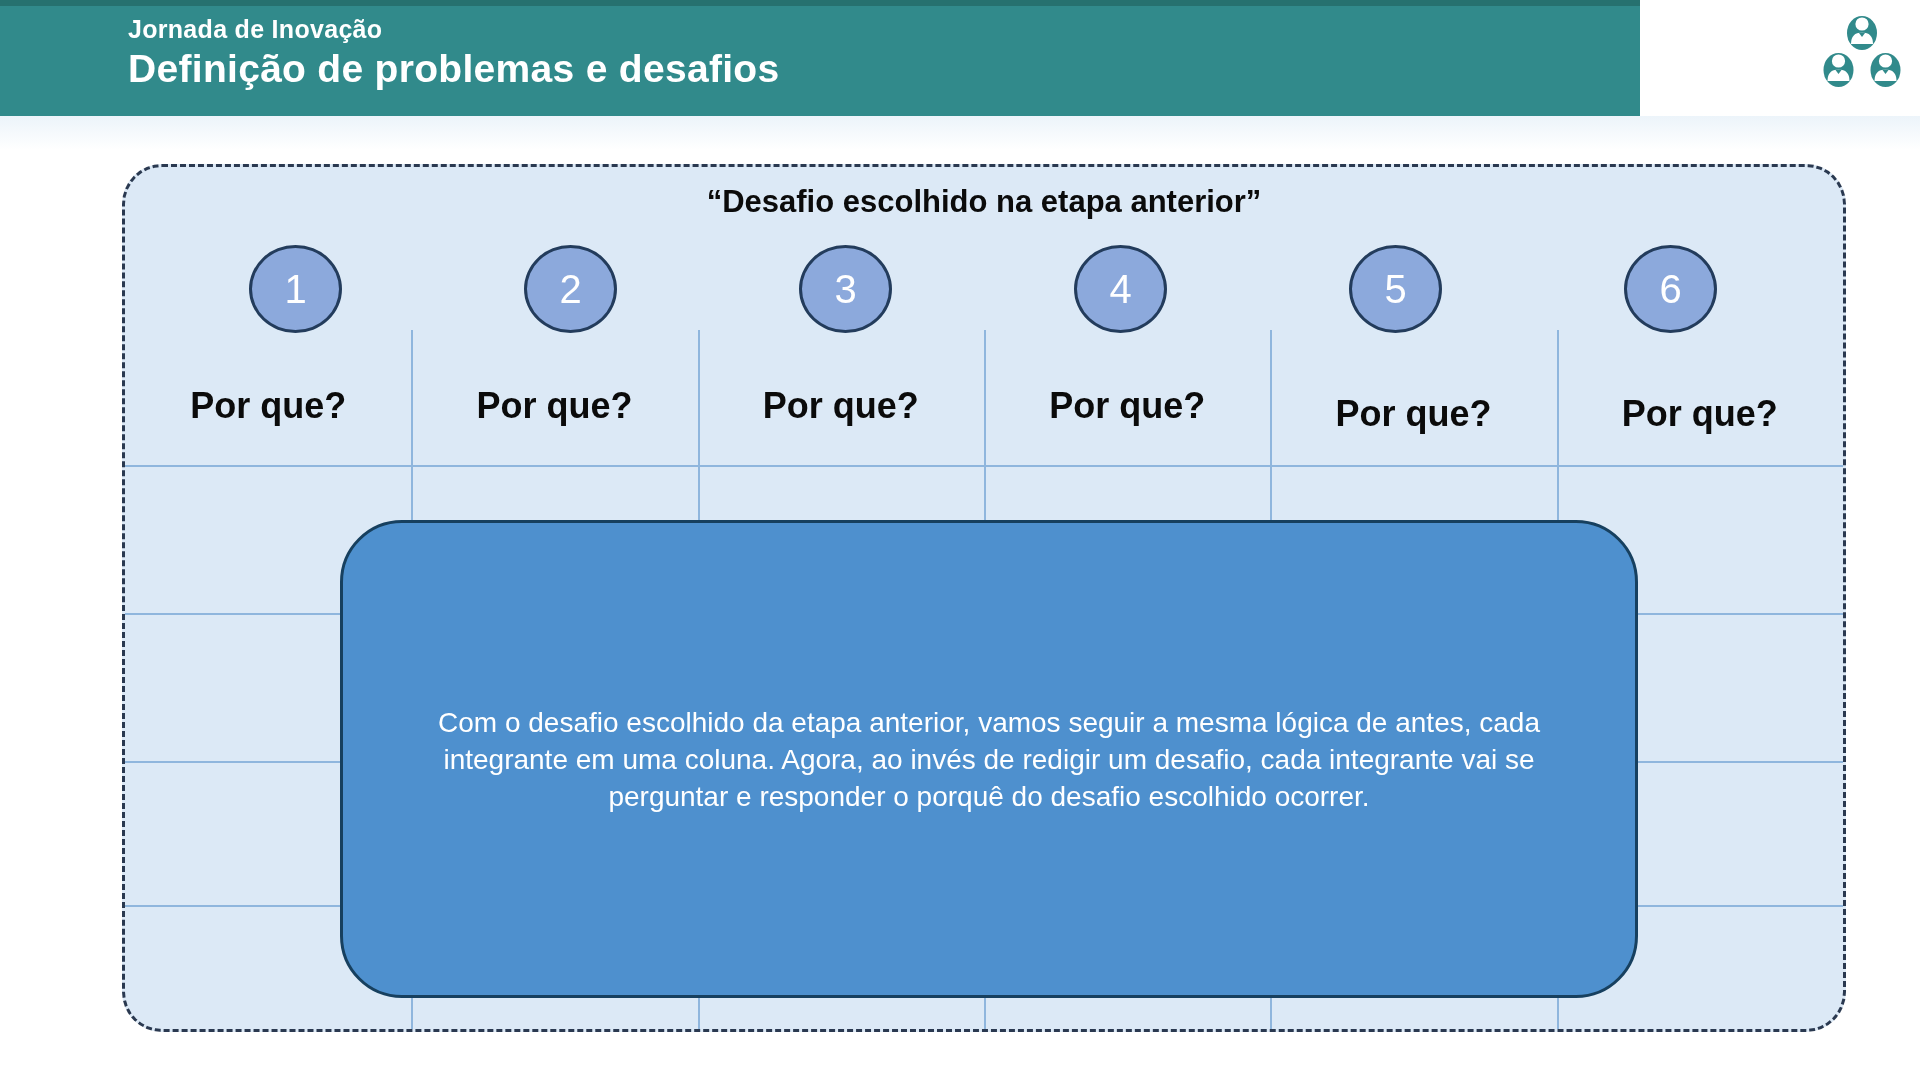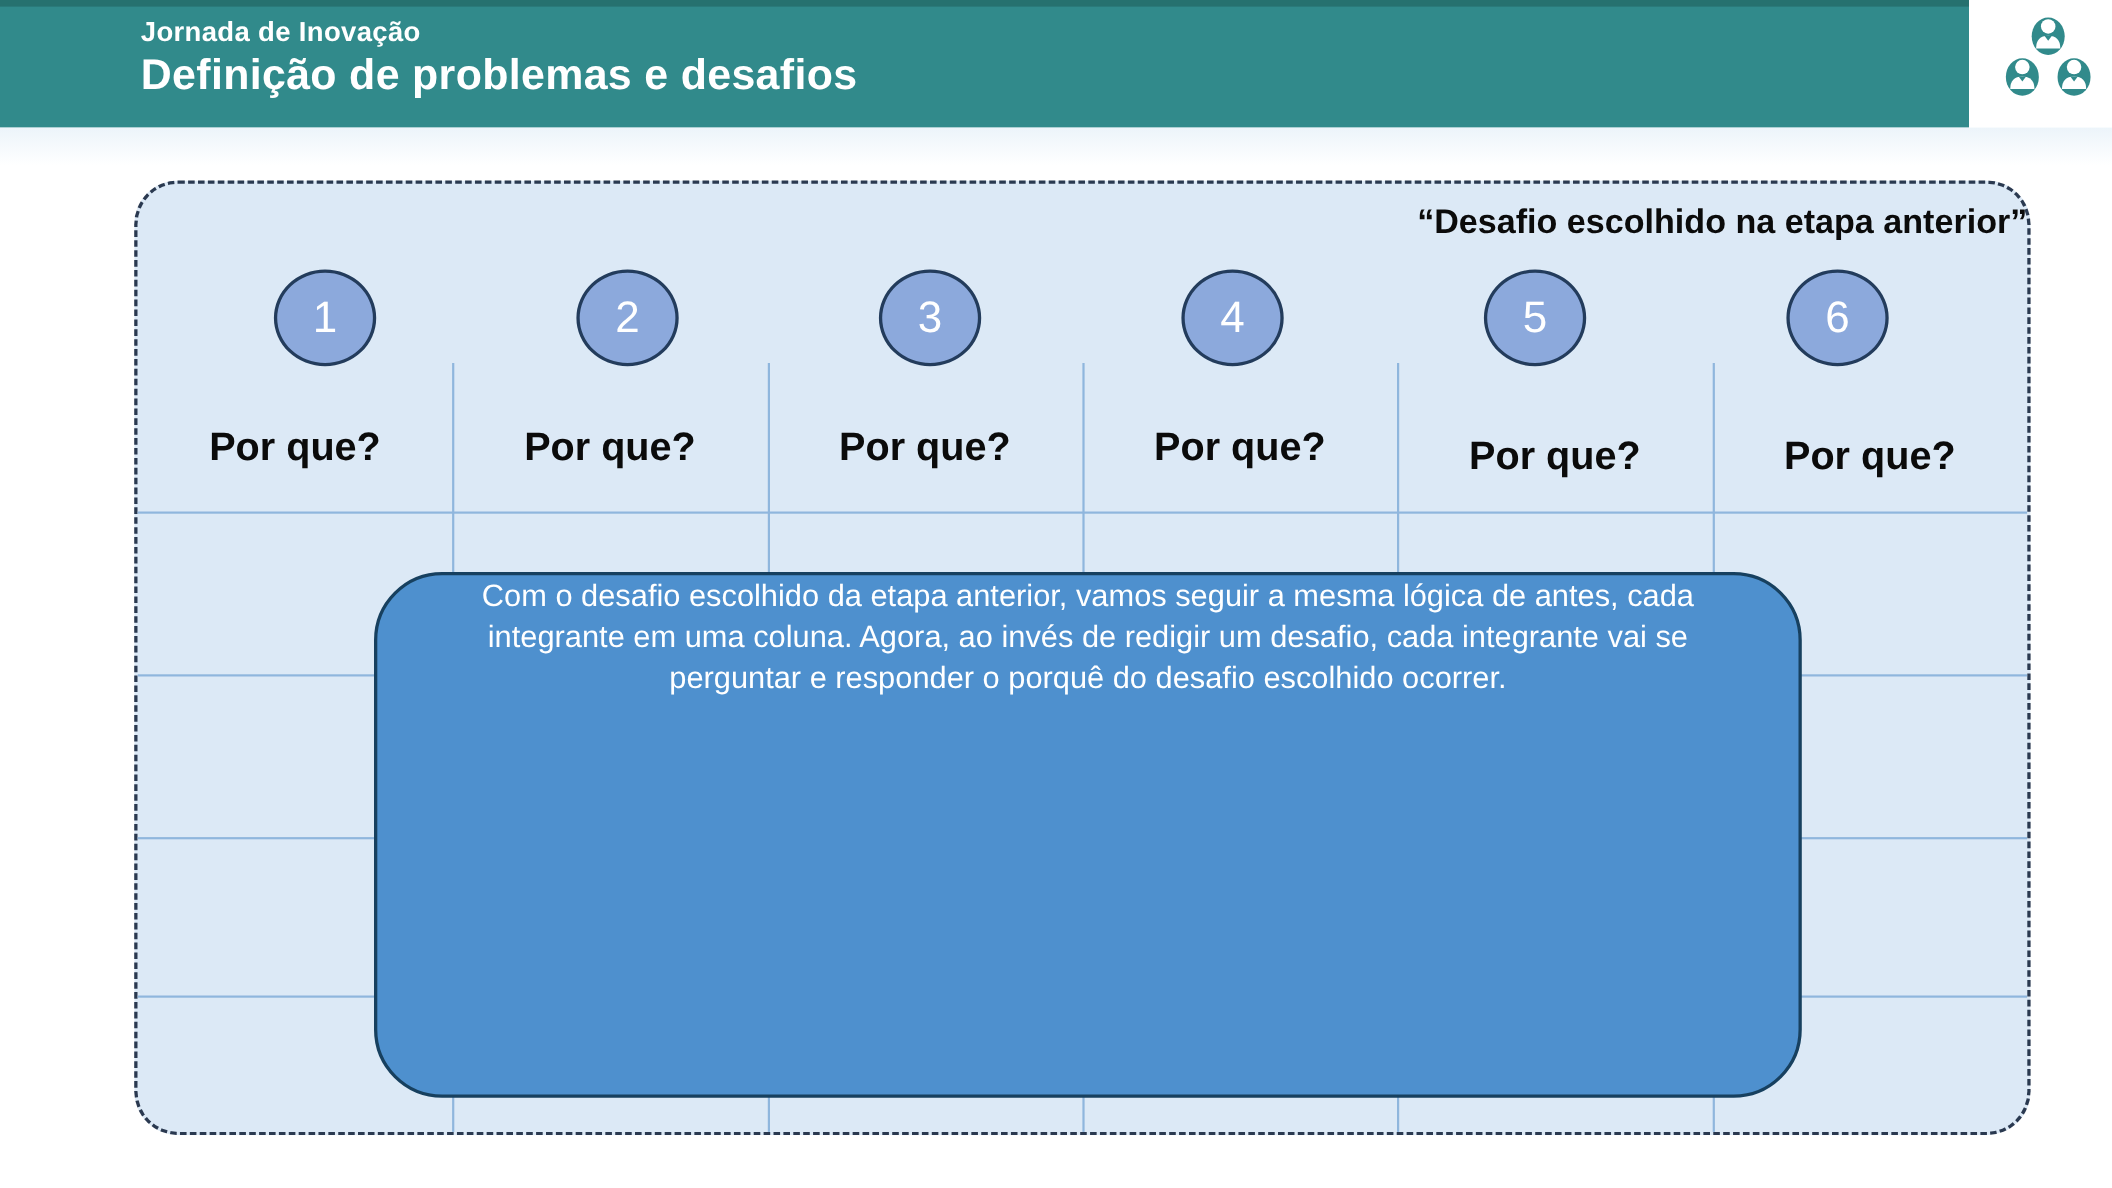--- a/index.html
+++ b/index.html
@@ -1,54 +1,54 @@
 <!DOCTYPE html>
 <html><head>
 <meta charset="utf-8">
 <style>
   html,body{margin:0;padding:0;background:#ffffff;}
   body{font-family:"Liberation Sans",sans-serif;}
   .slide{position:relative;width:1920px;height:1080px;overflow:hidden;background:#ffffff;}
 
   
-  .header{position:absolute;left:0;top:0;width:1766px;height:116px;background:#318a8b;padding-left:24px;}
+  .header{position:absolute;left:0;top:0;width:1640px;height:116px;background:#318a8b;}
   .header-top-edge{position:absolute;left:0;top:0;width:100%;height:6px;background:#26716f;}
   .kicker{position:absolute;left:128px;top:15px;color:#ffffff;font-size:25px;font-weight:700;letter-spacing:.3px;}
   .page-title{position:absolute;left:128px;top:47px;color:#ffffff;font-size:39px;font-weight:700;letter-spacing:.3px;text-align:right;}
   .team-icon{position:absolute;left:1812px;top:2px;width:100px;height:104px;}
   .header-shadow{position:absolute;left:0;top:116px;width:1920px;height:34px;
                  background:linear-gradient(#ecf4fa,#ffffff);}
 
   
   .board{position:absolute;left:122px;top:164px;width:1724px;height:868px;box-sizing:border-box;
          background:#dce9f6;border:3px dashed #2a3950;border-radius:40px;}
   .board-inner{position:absolute;left:0;top:0;right:0;bottom:0;border-radius:36px;overflow:hidden;}
 
-  .board-title{position:absolute;left:0;top:17px;width:100%;text-align:right;
+  .board-title{position:absolute;left:0;top:17px;width:100%;text-align:center;
                color:#0b0b0b;font-size:31px;font-weight:700;}
 
   
   .vline{position:absolute;top:163px;width:2px;height:699px;background:#8fb6dd;}
   .hline{position:absolute;left:0;width:100%;height:2px;background:#8fb6dd;}
 
   
   .circle{position:absolute;top:78px;width:93px;height:88px;box-sizing:border-box;
           background:#8ca9dc;border:3px solid #233c5c;border-radius:50%;
           display:flex;align-items:center;justify-content:center;}
   .circle span{color:#ffffff;font-size:40px;font-weight:400;line-height:1;}
 
   
   .why{position:absolute;top:218px;width:16.6667%;text-align:center;
        color:#0b0b0b;font-size:36px;font-weight:700;}
   .why.low{top:226px;}
 
   
   .callout{position:absolute;left:215px;top:353px;width:1298px;height:478px;box-sizing:border-box;
            background:#4e90ce;border:3px solid #17405f;border-radius:62px;
-           display:flex;flex-direction:row;justify-content:center;
+           display:flex;flex-direction:column;justify-content:center;
            padding:0 54px;text-align:center;color:#ffffff;}
   .callout p{margin:0 0 37px 0;font-size:28px;line-height:37px;font-weight:400;}
   .callout p:last-child{margin-bottom:0;}
 </style>
 </head>
 <body>
 
 <div class="slide">
 
   <div class="header">

